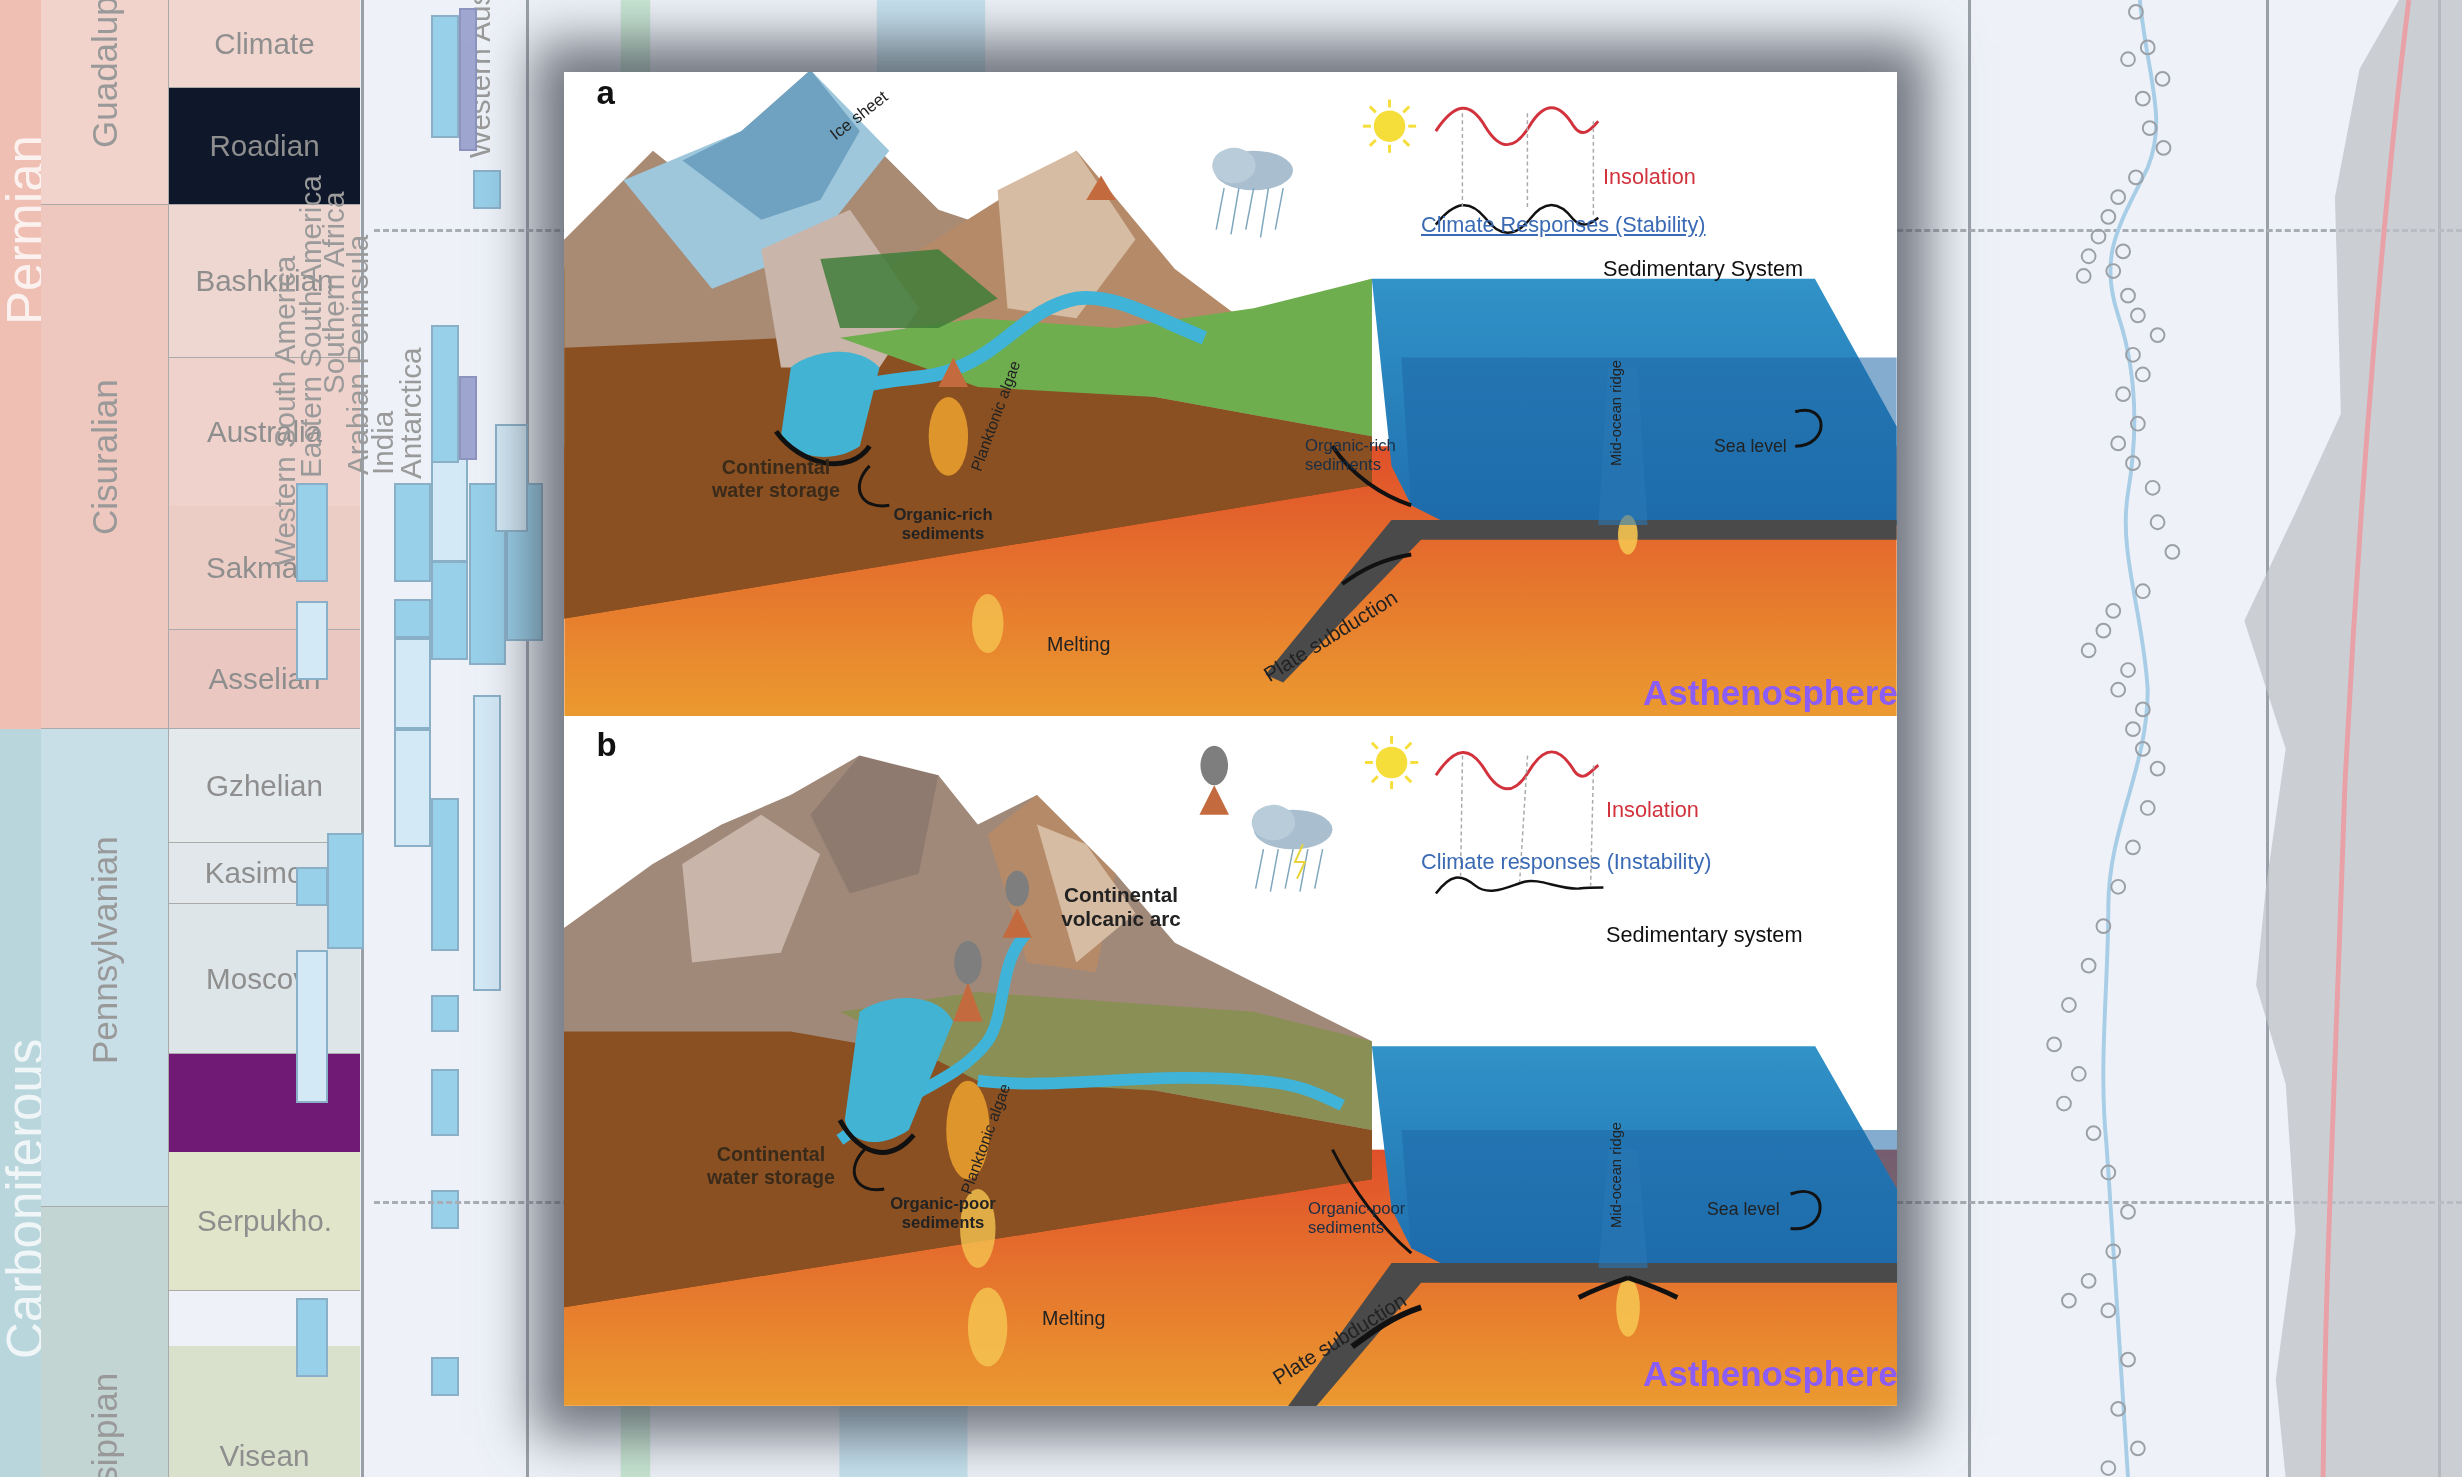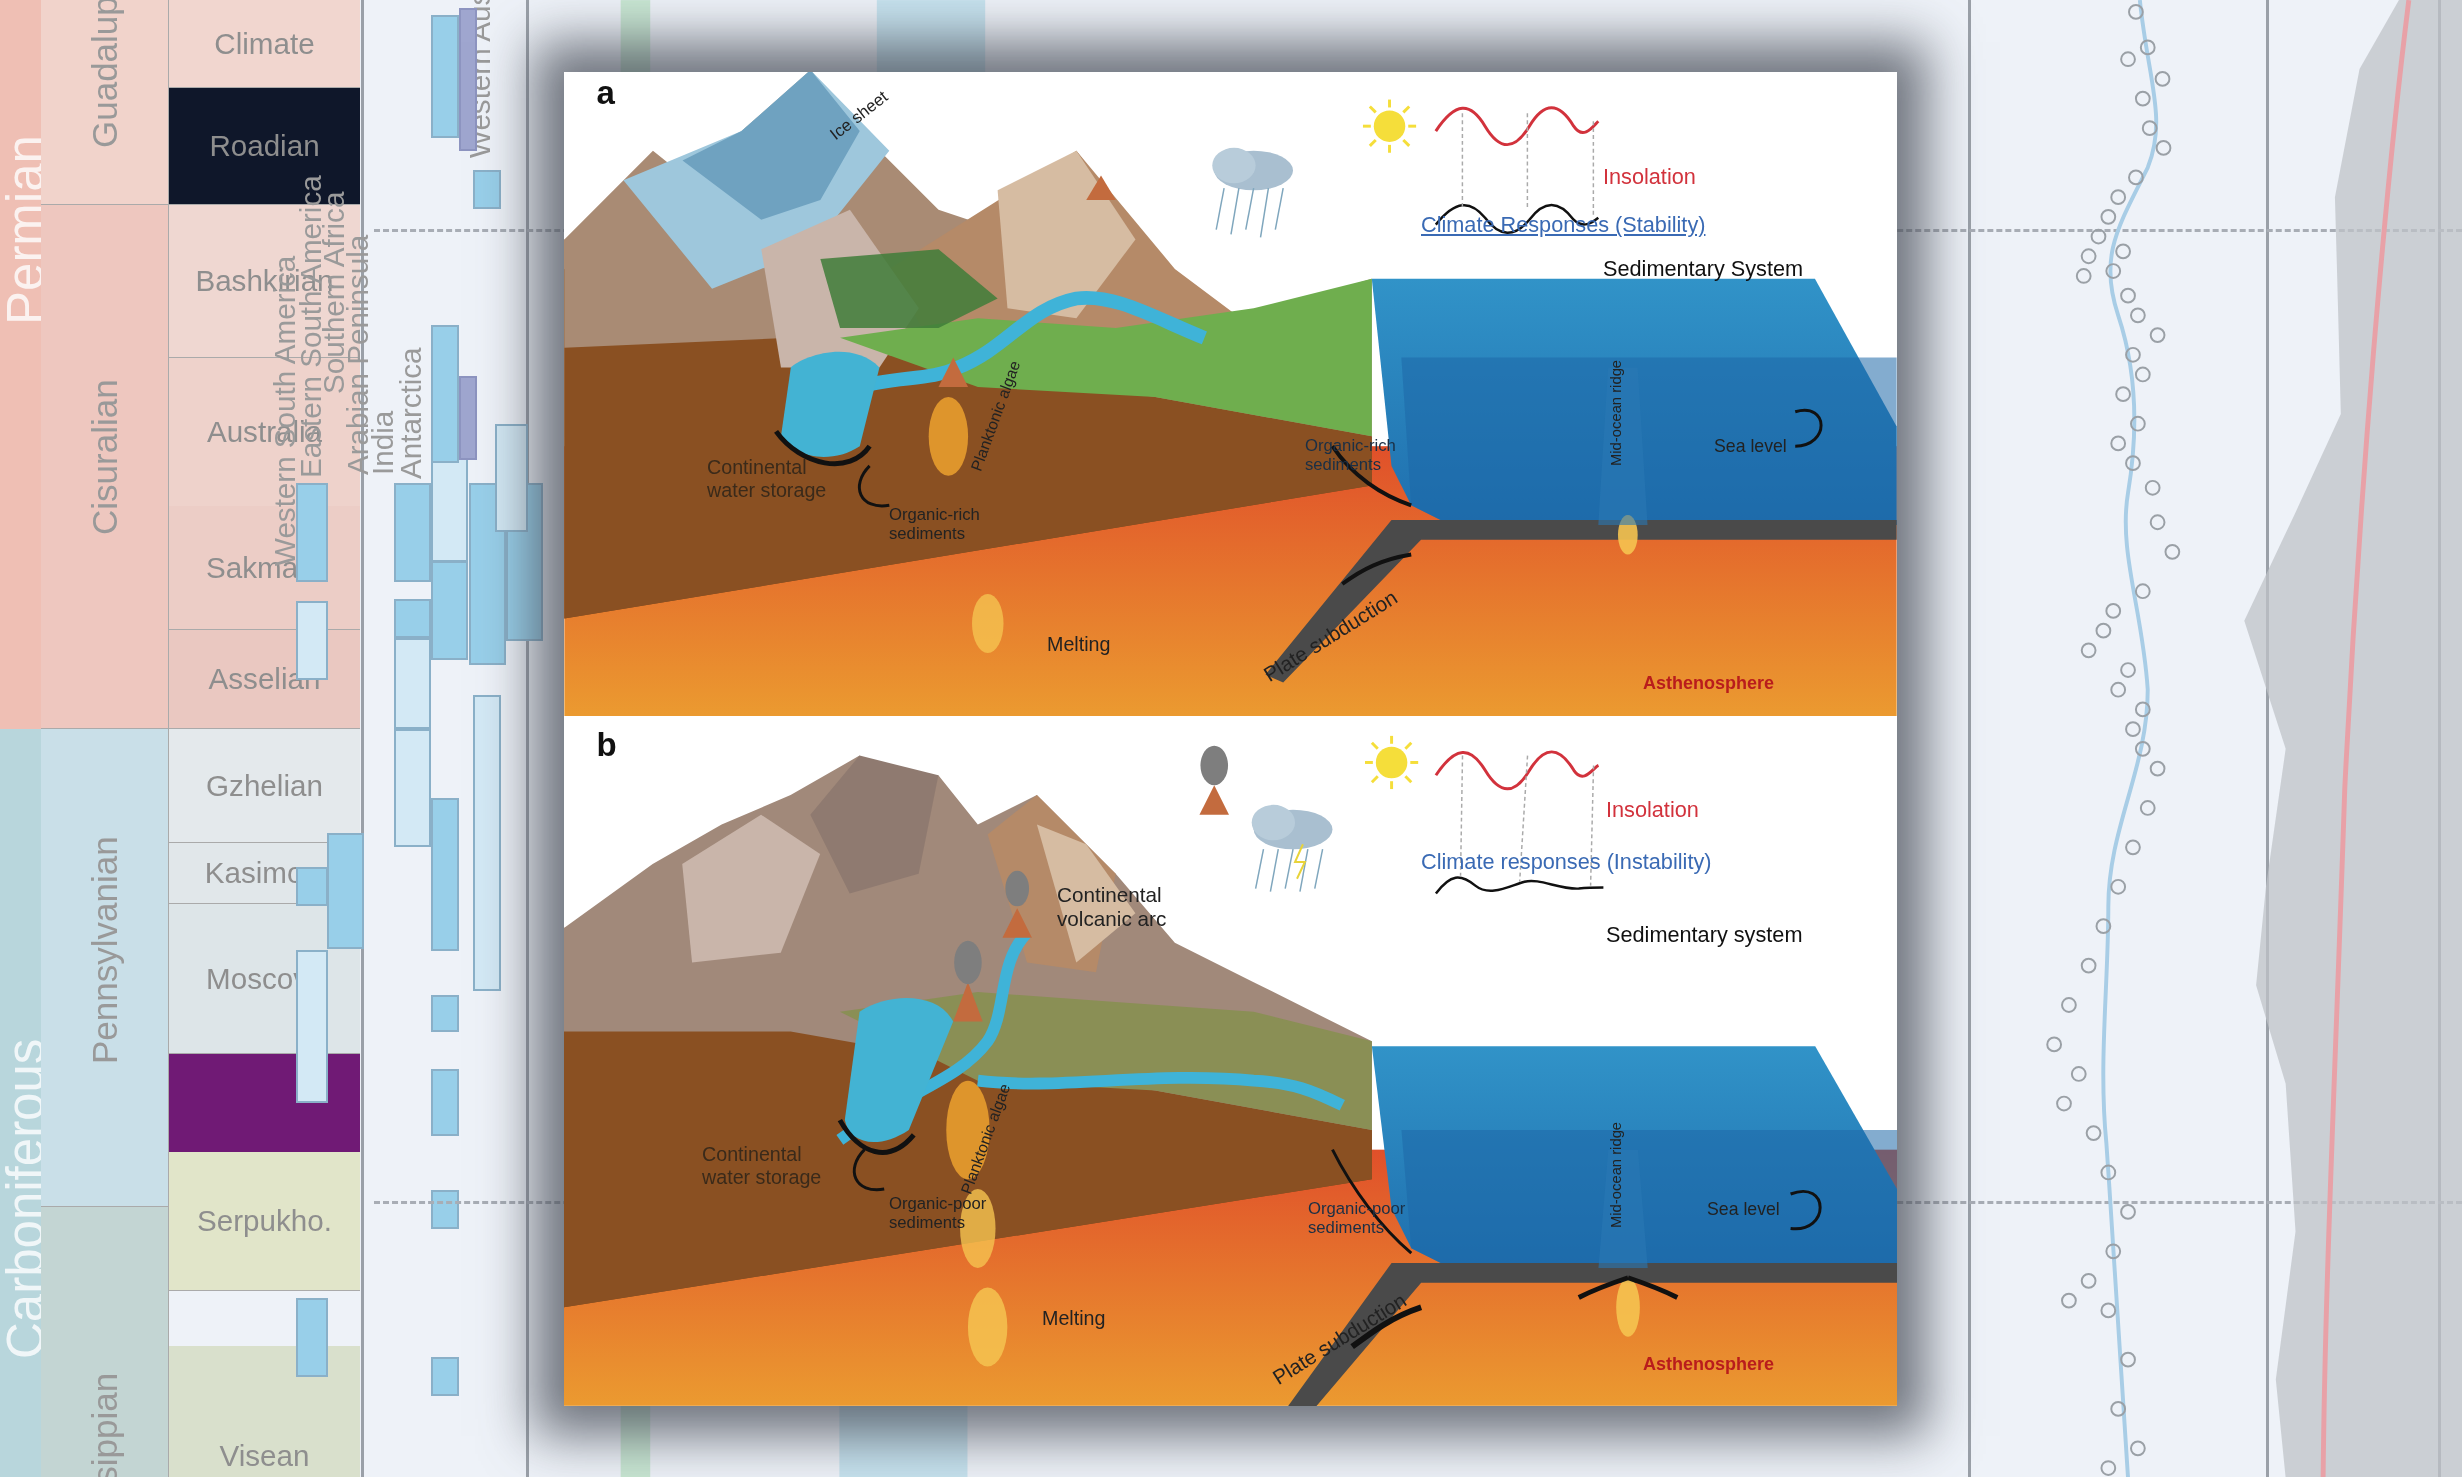--- a/index.html
+++ b/index.html
@@ -16,23 +16,23 @@
   .dash{position:absolute;height:0;border-top:3px dashed #a8adb5;}
   .bar{position:absolute;border:2px solid #8ab0c8;box-sizing:border-box;background:#98cfe9;}
   .bar.light{background:#d3e9f5;}
   .bar.purple{background:#9fa6cf;border-color:#8d94c0;}
   .region-lab{position:absolute;white-space:nowrap;transform:rotate(-90deg);transform-origin:left top;color:#9a9a9a;font-size:29.6px;}
   
   .figure{position:absolute;left:564px;top:72px;width:1333px;height:1334px;background:#fff;box-shadow:0 0 49px 29.6px rgba(70,75,85,.75);}
   .panel{position:absolute;left:0;width:1333px;overflow:hidden;background:#fff;}
   .panel-letter{position:absolute;font-weight:bold;font-size:33px;color:#111;}
   .lbl{position:absolute;color:#222;font-size:19.7px;line-height:1.15;white-space:nowrap;}
-  .lbl.c{text-align:left;}
+  .lbl.c{text-align:center;font-weight:bold;}
   .leg{position:absolute;font-size:21.7px;white-space:nowrap;margin-top:48px;}
-  .asth{position:absolute;font-weight:bold;font-size:18px;color:#b91c1c;}
+  .asth{position:absolute;font-weight:bold;font-size:35px;color:#8b5cf6;}
 </style>
 </head>
 <body>
 
 <div>
 
   <div class="period" style="top:0;height:729px;background:#efbfb4;">
     <span class="vtext" style="left:-3.9px;top:325px;">Permian</span>
   </div>
   <div class="period" style="top:729px;height:749px;background:#b8d6dc;">

